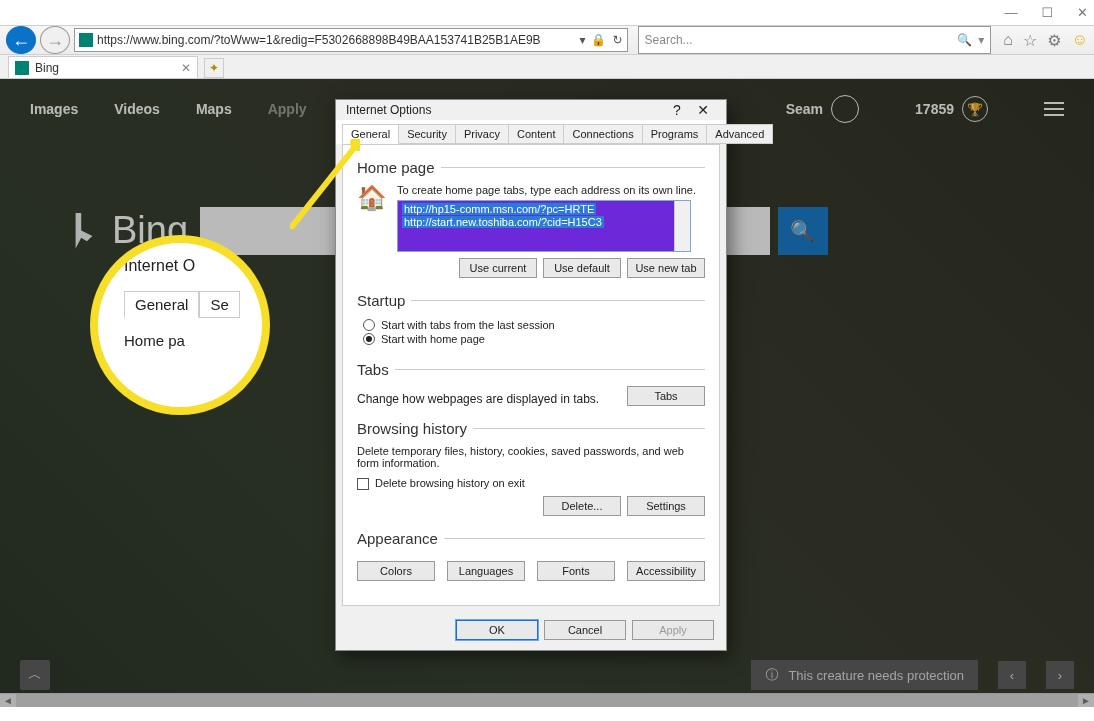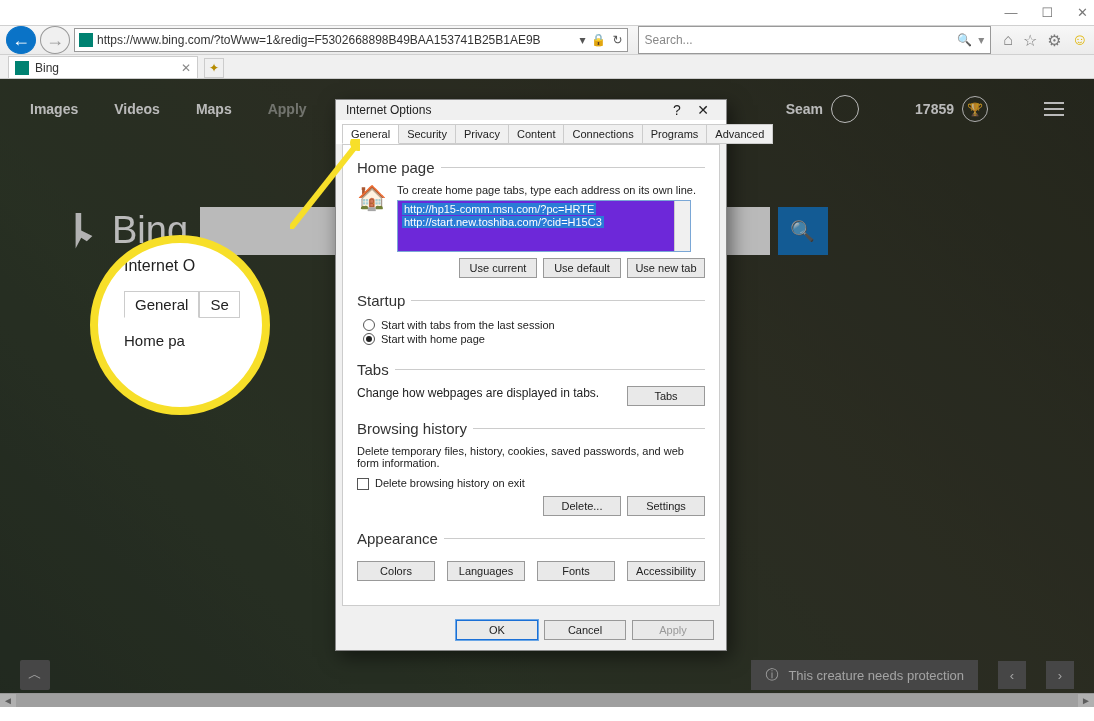--- a/index.html
+++ b/index.html
@@ -127,21 +127,21 @@
   .win-btn.small { min-width:78px; }
   .win-btn.tabs-btn { min-width:78px; }
   .win-btn.ok { border:1px solid #1a6fd6; outline:1px solid #6aa6e6; }
   .win-btn.disabled { color:#999; }
 
   .radio-row { display:flex; align-items:center; gap:6px; font-size:11px; margin:2px 0 2px 6px;}
   .radio { width:12px; height:12px; border:1px solid #555; border-radius:50%; display:inline-flex; align-items:center; justify-content:center;}
   .radio.checked::after { content:""; width:6px; height:6px; background:#222; border-radius:50%; display:block;}
   .chk { width:12px; height:12px; border:1px solid #555; display:inline-block; margin-right:6px; vertical-align:middle;}
 
-  .tabs-row { display:flex; align-items:flex-start; justify-content:space-between;}
+  .tabs-row { display:flex; align-items:flex-end; justify-content:space-between;}
   .footer-btns { display:flex; gap:6px; justify-content:flex-end; padding:8px 12px 10px 0;}
 
   
   .dim { position:absolute; inset:0; background:rgba(40,40,40,0.32); z-index:15; pointer-events:none; }
 
 </style>
 </head>
 <body>
 
 <div class="window-chrome">

